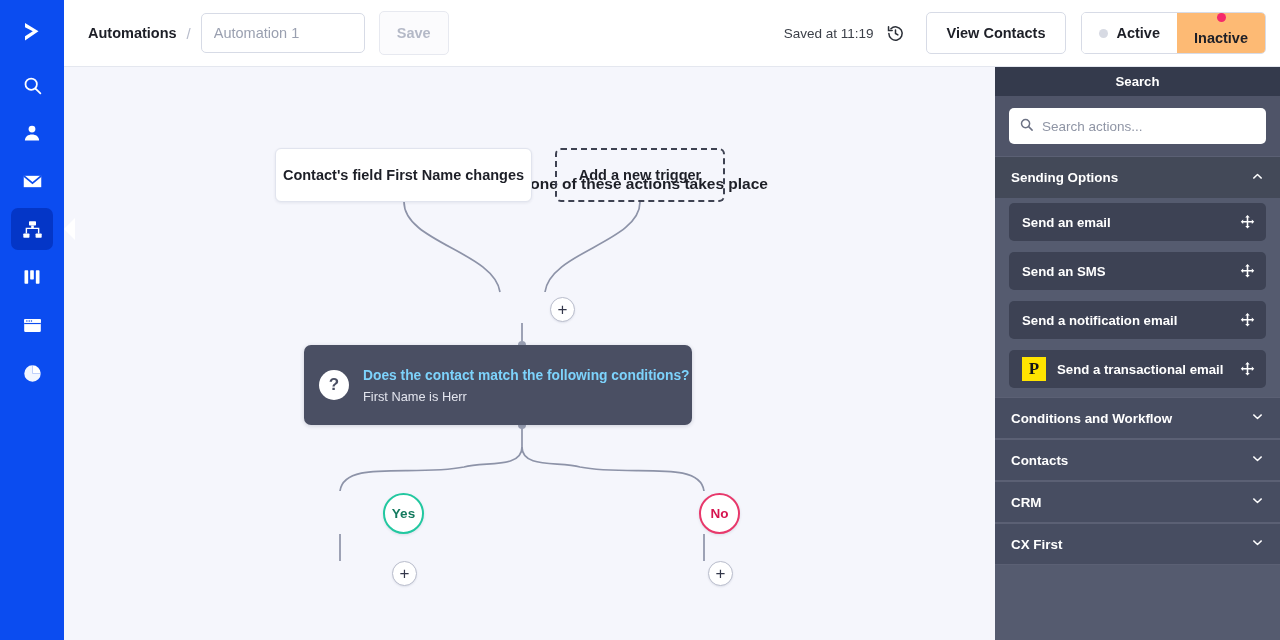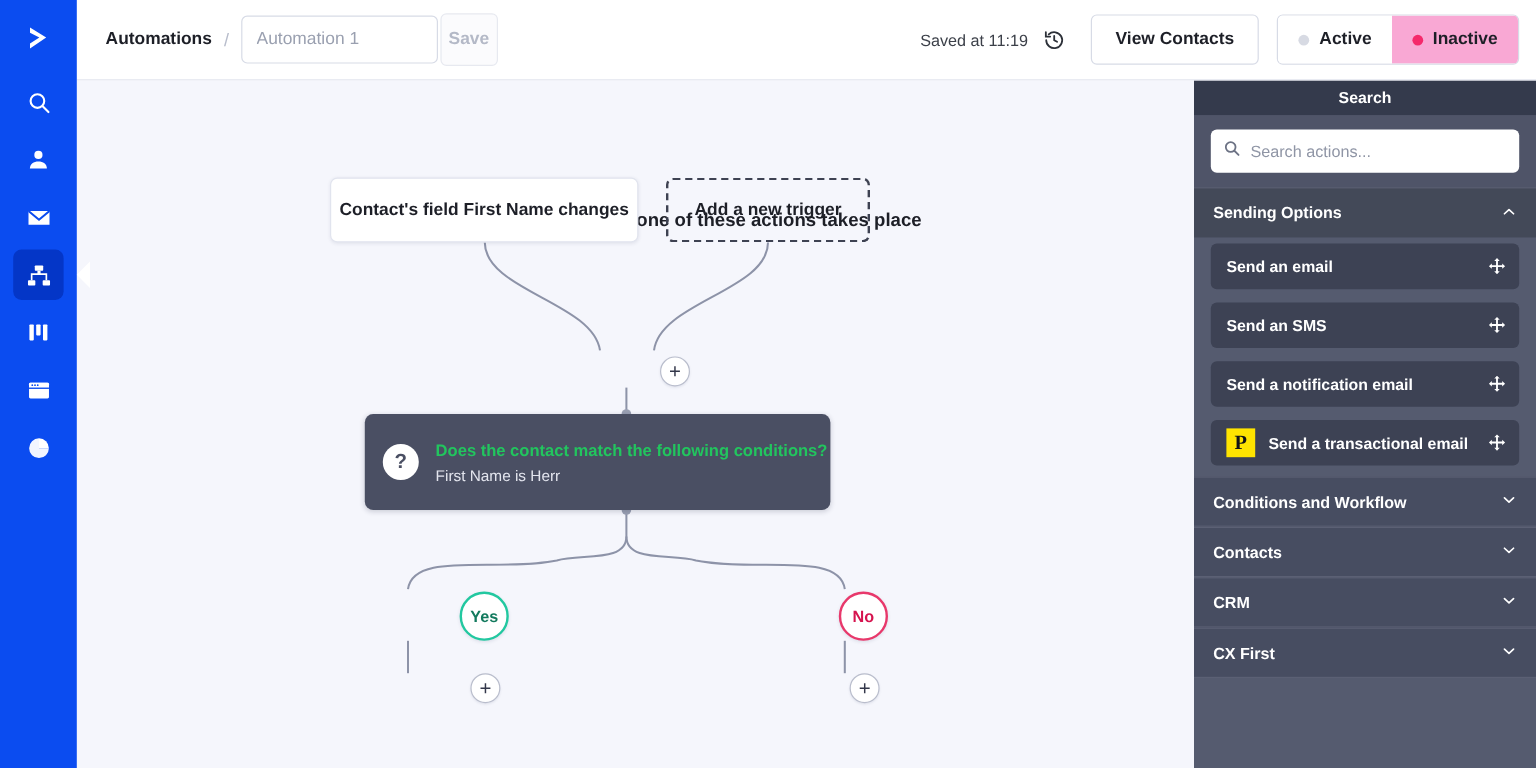--- a/index.html
+++ b/index.html
@@ -47,21 +47,21 @@
   }
   .crumb { font-size: 14.5px; font-weight: bold; color: #1d1f27; }
   .crumb-sep { color: #b7bccb; margin: 0 10px; font-size: 15px; }
   .name-input {
     width: 164px; height: 40px; border: 1px solid #d7dbe6; border-radius: 5px;
     padding: 0 12px; font-size: 14.5px; color: #1d1f27;
     font-family: "Liberation Sans", sans-serif; background: #fff; outline: none;
   }
   .name-input::placeholder { color: #9aa0b0; }
   .save-btn {
-    margin-left: 2px; height: 44px; padding: 0 6px; border-radius: 5px;
+    margin-left: 14px; height: 44px; padding: 0 17px; border-radius: 5px;
     border: 1px solid #e7e9f0; background: #fbfbfd; color: #b4b9c7;
     font-size: 14.5px; font-weight: bold; cursor: default;
     font-family: "Liberation Sans", sans-serif;
   }
   .top-right { margin-left: auto; display: flex; align-items: center; }
   .saved-text { font-size: 13.5px; color: #3c4049; }
   .hist-btn {
     width: 30px; height: 30px; margin-left: 7px; margin-right: 15px;
     display: flex; align-items: center; justify-content: center; cursor: pointer;
     background: none; border: none;
@@ -74,21 +74,21 @@
   .toggle {
     margin-left: 15px; display: flex; height: 42px; border: 1px solid #d7dbe6;
     border-radius: 5px; overflow: hidden; background: #fff;
   }
   .toggle-opt {
     display: flex; align-items: center; gap: 8px; padding: 0 17px;
     font-size: 14.5px; font-weight: bold; color: #1d1f27; cursor: pointer;
     background: #fff; border: none; height: 100%;
     font-family: "Liberation Sans", sans-serif;
   }
-  .toggle-opt.selected { background: #f9a8d4; }
+  .toggle-opt.selected { background: #fdba74; flex-direction: column; }
   .dot { width: 9px; height: 9px; border-radius: 50%; display: block; }
 
   
   .body-row { flex: 1 1 auto; display: flex; min-height: 0; }
   .canvas {
     flex: 1 1 auto; background: #f5f6fc; position: relative; overflow: hidden;
   }
   .canvas-title {
     position: absolute; left: 263px; top: 108px;
     font-size: 15.5px; font-weight: bold; color: #1d1f27; white-space: nowrap;
@@ -110,21 +110,21 @@
     position: absolute; left: 240px; top: 278px; width: 388px; height: 80px;
     background: #4a4f63; border-radius: 7px; display: flex; align-items: center;
     padding-left: 15px; box-shadow: 0 1px 4px rgba(30,35,60,0.18);
   }
   .cond-icon {
     width: 30px; height: 30px; border-radius: 50%; background: #ffffff;
     color: #4a4f63; font-size: 17px; font-weight: bold;
     display: flex; align-items: center; justify-content: center; flex: 0 0 30px;
   }
   .cond-text { margin-left: 14px; }
-  .cond-title { color: #22c55e; font-size: 13.8px; font-weight: bold; line-height: 1.5; text-align: center; }
+  .cond-title { color: #7dd3fc; font-size: 13.8px; font-weight: bold; line-height: 1.5; text-align: center; }
   .cond-sub { color: #e3e5ee; font-size: 12.8px; margin-top: 3px; }
 
   .plus-node {
     position: absolute; width: 25px; height: 25px; border-radius: 50%;
     background: #ffffff; border: 1.5px solid #b9bdcc;
     display: flex; align-items: center; justify-content: center;
     color: #33374a; font-size: 17px; line-height: 1; cursor: pointer;
     box-shadow: 0 1px 2px rgba(40,50,90,0.10);
   }
   #plus-main { left: 486px; top: 230px; }

